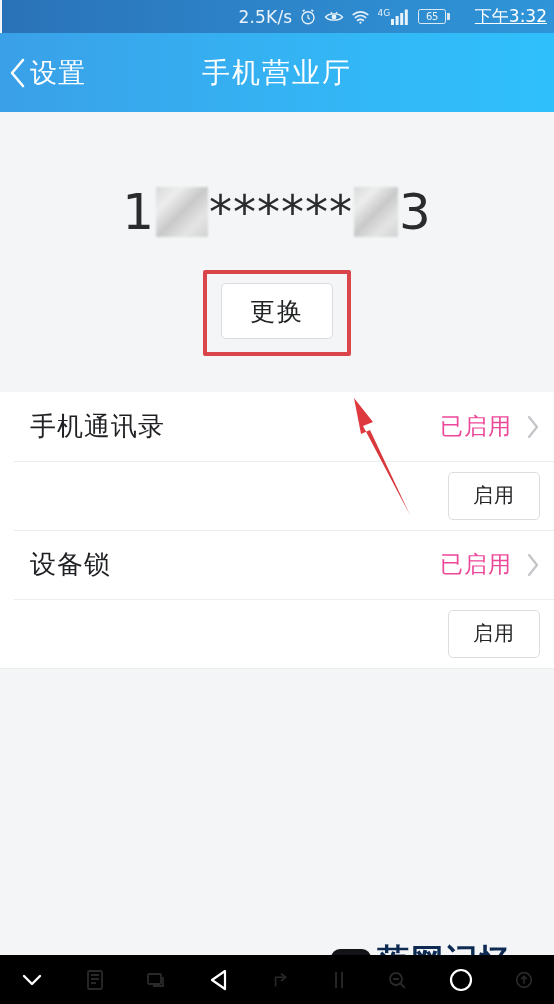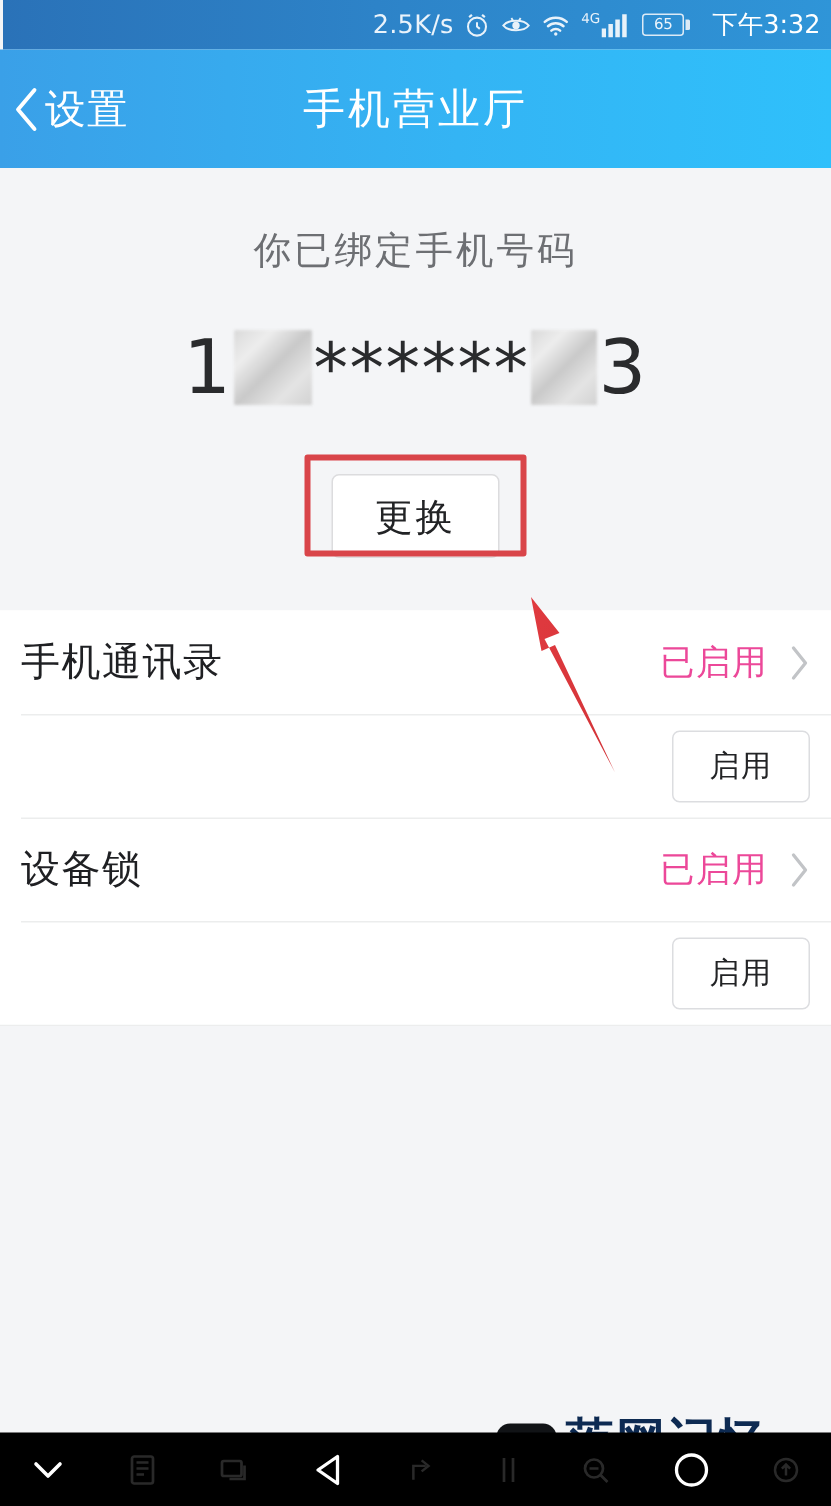--- a/index.html
+++ b/index.html
@@ -14,21 +14,21 @@
   
   .statusbar{
     position:absolute; top:0; left:2px; width:554px; height:33px;
     background:linear-gradient(to right,#2a72b8 0%,#2d83c8 45%,#2f95d8 100%);
     display:flex; align-items:center; justify-content:flex-end;
     padding-right:9px; gap:7px; color:#e8f2fa;
   }
   .sb-text{ font-size:17px; letter-spacing:.2px; color:#eaf3fb; white-space:nowrap; }
   .sb-ico{ display:inline-flex; align-items:center; justify-content:center; }
   .sb-ico svg{ display:block; }
-  .sb-time{ font-size:17px; color:#ffffff; white-space:nowrap; margin-left:8px;}
+  .sb-time{ font-size:17px; color:#ffffff; white-space:nowrap; margin-left:18px;text-decoration:underline;}
   .batt{ display:inline-flex; align-items:center; }
   .batt-body{
     width:28px;height:15px;border:1.6px solid #dceaf6;border-radius:2.5px;
     display:flex;align-items:center;justify-content:center;
   }
   .batt-num{ font-size:10px; color:#eaf3fb; line-height:1; letter-spacing:-.3px; }
   .batt-cap{ width:2.5px;height:7px;background:#dceaf6;border-radius:0 1px 1px 0;margin-left:1.2px;}
 
   
   .header{
@@ -68,40 +68,40 @@
     background:
       linear-gradient(135deg,#d9d9d9 0%,#ededed 25%,#c9c9c9 50%,#e4e4e4 75%,#d2d2d2 100%);
     filter:blur(1.2px); vertical-align:middle; border-radius:1px;
   }
   .mask-a{ width:52px; }
   .mask-b{ width:44px; }
   .stars{ font-size:46px; letter-spacing:1px; color:#2a2b2d; }
 
   
   .change-wrap{
-    position:relative; margin:24px auto 0; width:148px; height:68px;padding-left:44px;
+    position:relative; margin:24px auto 0; width:148px; height:86px;padding-left:44px;
   }
   .redbox{
     position:absolute; inset:0; border:4px solid #d9454a; border-radius:2px;
     pointer-events:none;
   }
   .change-btn{
     position:absolute; left:18px; top:13px; width:112px; height:56px;
     background:#ffffff; border:1px solid #dcdcde; border-radius:5px;
     display:flex; align-items:center; justify-content:center;
     font-size:25px; color:#222325; letter-spacing:2px; cursor:pointer;
   }
 
   .gap{ height:36px; background:#f4f5f7; }
 
   
   .list{ background:#ffffff; }
   .row{
     position:relative; height:69px; display:flex; align-items:center;
-    padding:0 14px 0 14px; cursor:pointer; background:#ffffff;
+    padding:0 14px 0 30px; cursor:pointer; background:#ffffff;
   }
   .row + .row::before{
     content:""; position:absolute; left:14px; right:0; top:0; height:1px; background:#eceded;
   }
   .row-label{ font-size:26px; color:#1f2023; letter-spacing:1px; }
   .row-right{ margin-left:auto; display:flex; align-items:center; gap:14px; }
   .row-status{ font-size:23px; color:#ec4899; letter-spacing:1px; }
   .chev{ width:14px; height:26px; }
   .enable-btn{
     width:92px;height:48px;background:#ffffff;border:1px solid #dcdde0;border-radius:5px;
@@ -200,21 +200,20 @@
         </svg>
       </span>
       <span class="back-label">设置</span>
     </div>
     <div class="title">手机营业厅</div>
   </div>
 
   <div class="content">
 
     <div class="panel">
-      <div class="bound-label">你已绑定手机号码</div>
 
       <div class="phone-row">
         <span class="phone-num">
           <span>1</span>
           <span class="mask-blk mask-a"></span>
           <span class="stars">******</span>
           <span class="mask-blk mask-b"></span>
           <span>3</span>
         </span>
       </div>

